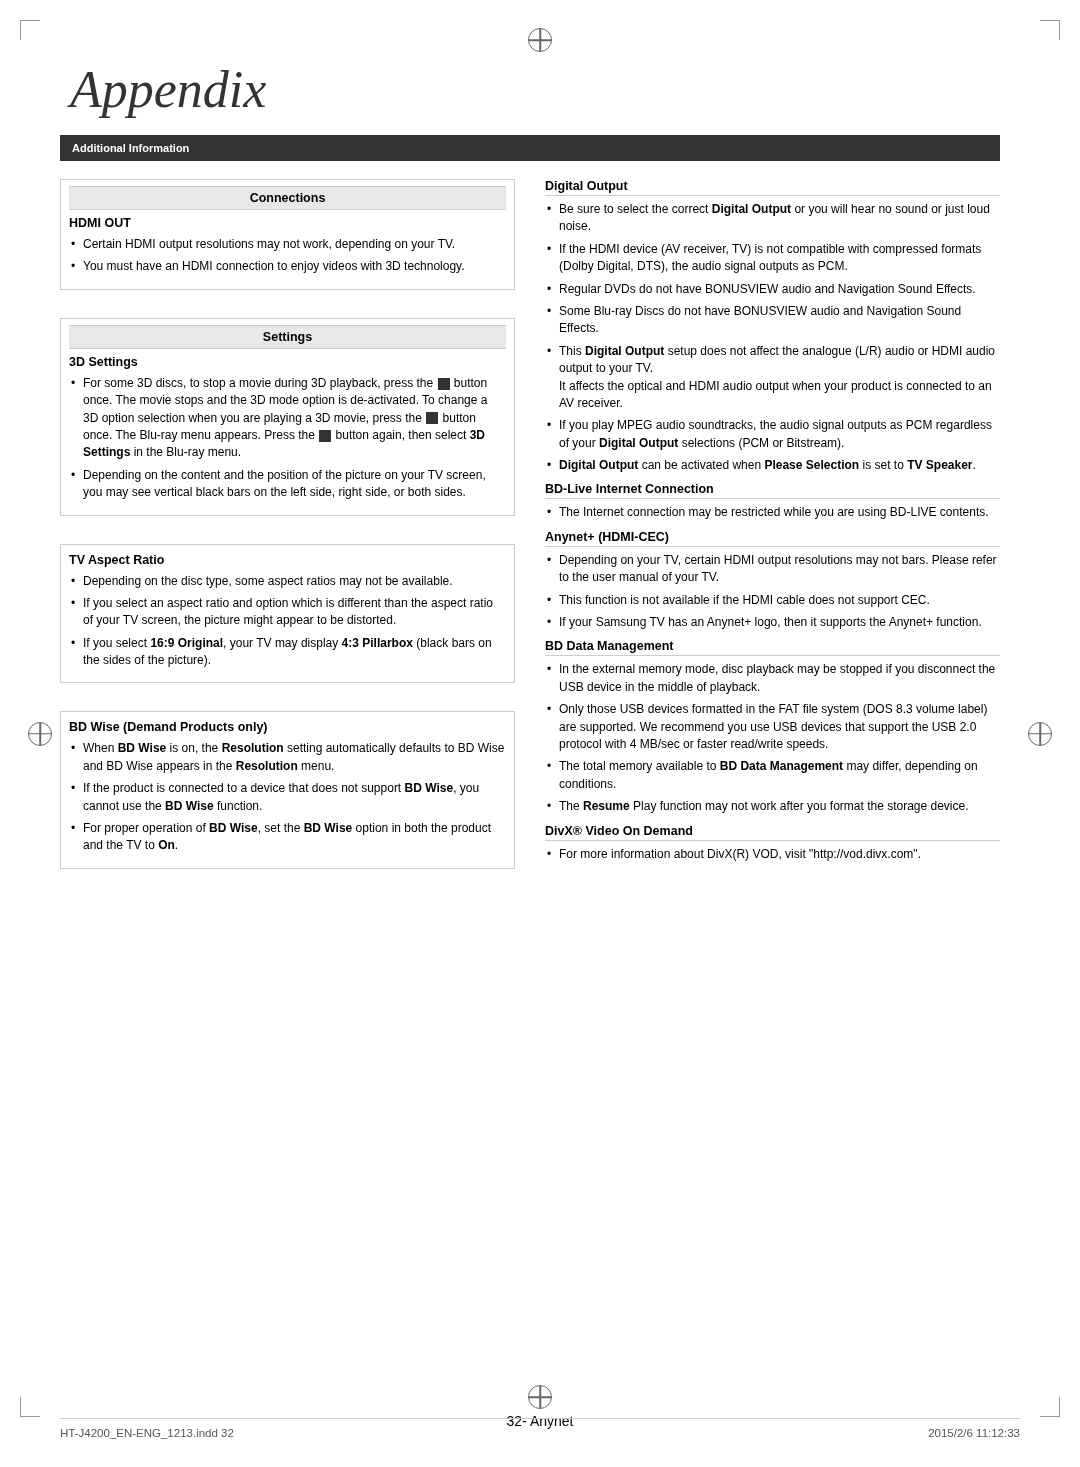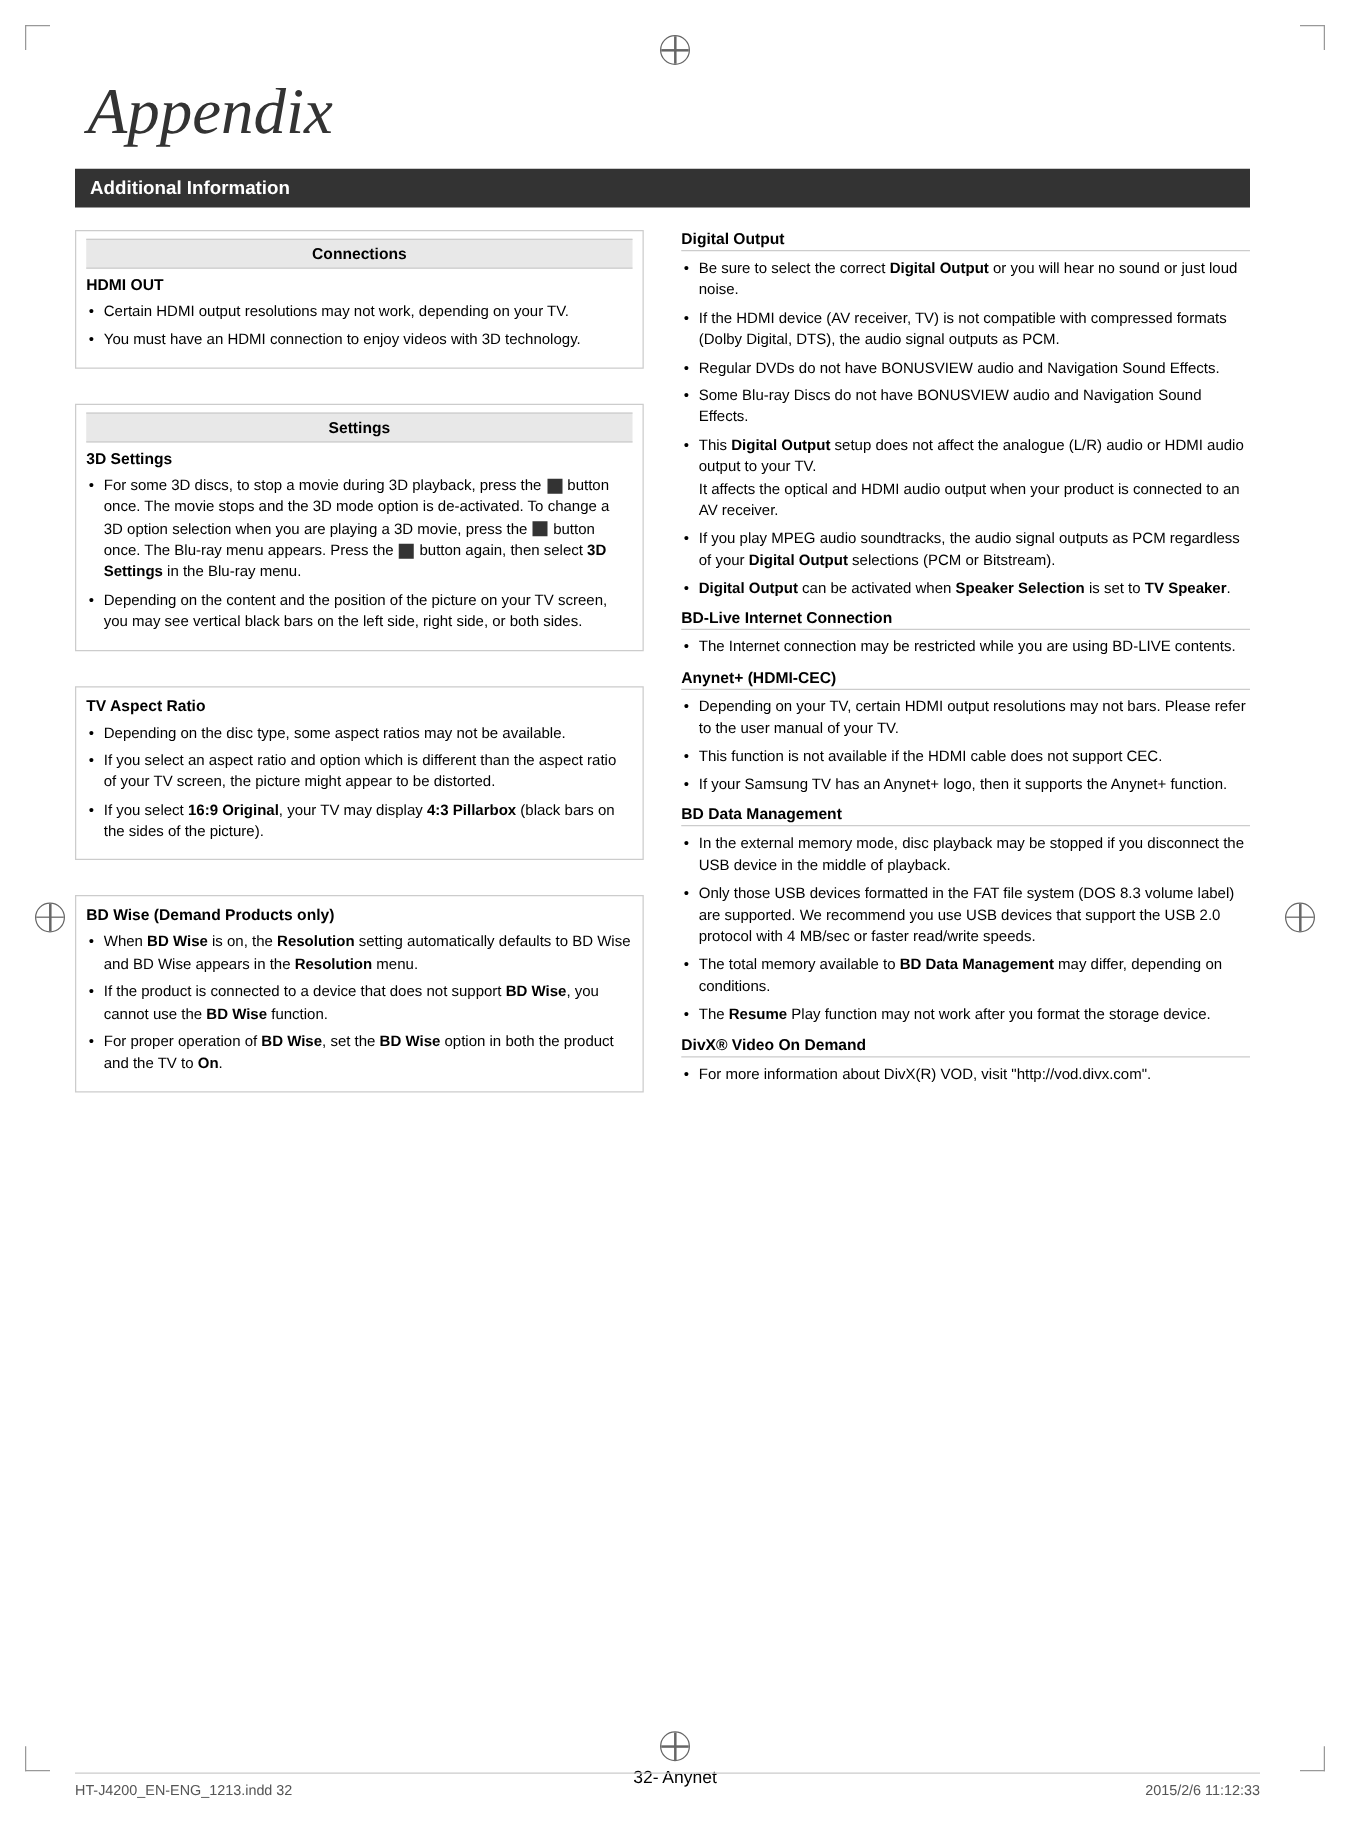--- a/index.html
+++ b/index.html
@@ -78,21 +78,21 @@
       font-weight: 400;
       color: #333;
       margin-bottom: 16px;
       padding-left: 10px;
     }
 
     .section-header {
       background: #333;
       color: #fff;
       padding: 7px 12px;
-      font-size: 15px;
+      font-size: 11px;
       font-weight: bold;
       margin-bottom: 14px;
     }
 
     .notes-title {
       font-size: 20px;
       font-weight: bold;
       margin-bottom: 10px;
       padding-left: 2px;
     }
@@ -173,21 +173,21 @@
 
     .right-section-title:first-child {
       margin-top: 0;
     }
 
     
     .footer {
       position: absolute;
       bottom: 28px;
       left: 60px;
-      right: 72px;
+      right: 60px;
       display: flex;
       justify-content: space-between;
       align-items: center;
       font-size: 11.5px;
       color: #555;
       border-top: 1px solid #ccc;
       padding-top: 8px;
     }
 
     .inline-icon {
@@ -264,21 +264,21 @@
     <div class="col-right">
 
       <div class="right-section-title">Digital Output</div>
       <ul class="bullet-list">
         <li>Be sure to select the correct <span class="bold">Digital Output</span> or you will hear no sound or just loud noise.</li>
         <li>If the HDMI device (AV receiver, TV) is not compatible with compressed formats (Dolby Digital, DTS), the audio signal outputs as PCM.</li>
         <li>Regular DVDs do not have BONUSVIEW audio and Navigation Sound Effects.</li>
         <li>Some Blu-ray Discs do not have BONUSVIEW audio and Navigation Sound Effects.</li>
         <li>This <span class="bold">Digital Output</span> setup does not affect the analogue (L/R) audio or HDMI audio output to your TV.<br>It affects the optical and HDMI audio output when your product is connected to an AV receiver.</li>
         <li>If you play MPEG audio soundtracks, the audio signal outputs as PCM regardless of your <span class="bold">Digital Output</span> selections (PCM or Bitstream).</li>
-        <li><span class="bold">Digital Output</span> can be activated when <span class="bold">Speaker Selection</span> is set to <span class="bold">TV Speaker</span>.</li>
+        <li><span class="bold">Digital Output</span> can be activated when <span class="bold">Please Selection</span> is set to <span class="bold">TV Speaker</span>.</li>
       </ul>
 
       <div class="right-section-title">BD-Live Internet Connection</div>
       <ul class="bullet-list">
         <li>The Internet connection may be restricted while you are using BD-LIVE contents.</li>
       </ul>
 
       <div class="right-section-title">Anynet+ (HDMI-CEC)</div>
       <ul class="bullet-list">
         <li>Depending on your TV, certain HDMI output resolutions may not bars. Please refer to the user manual of your TV.</li>

